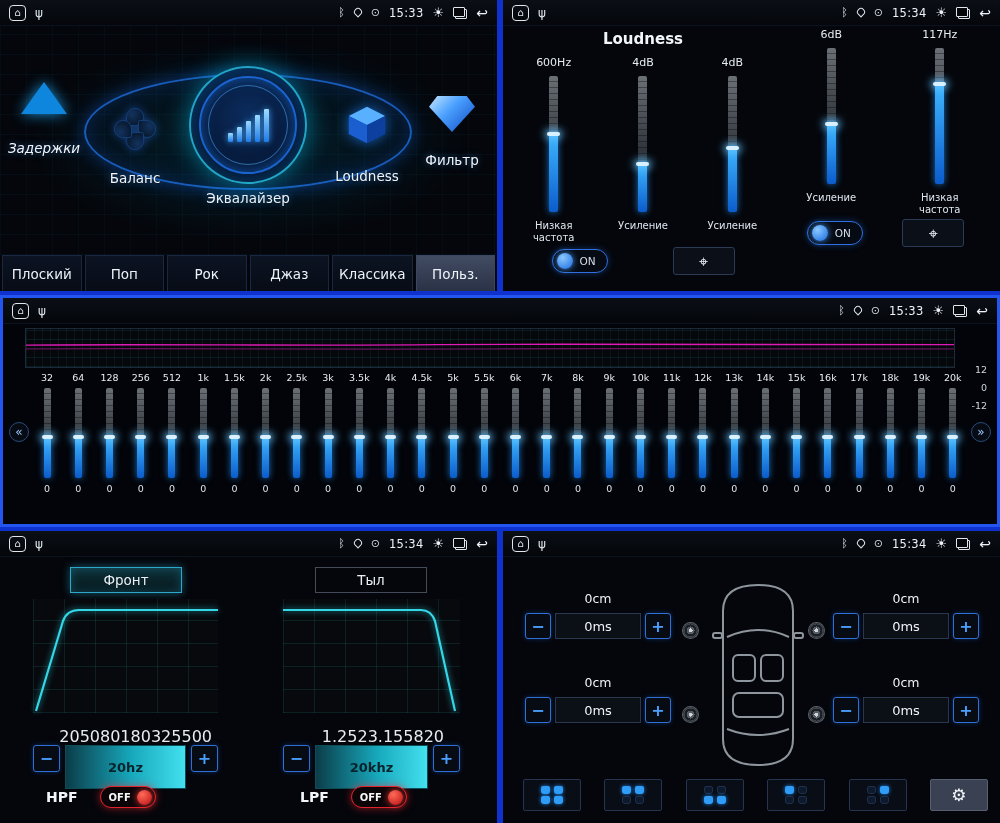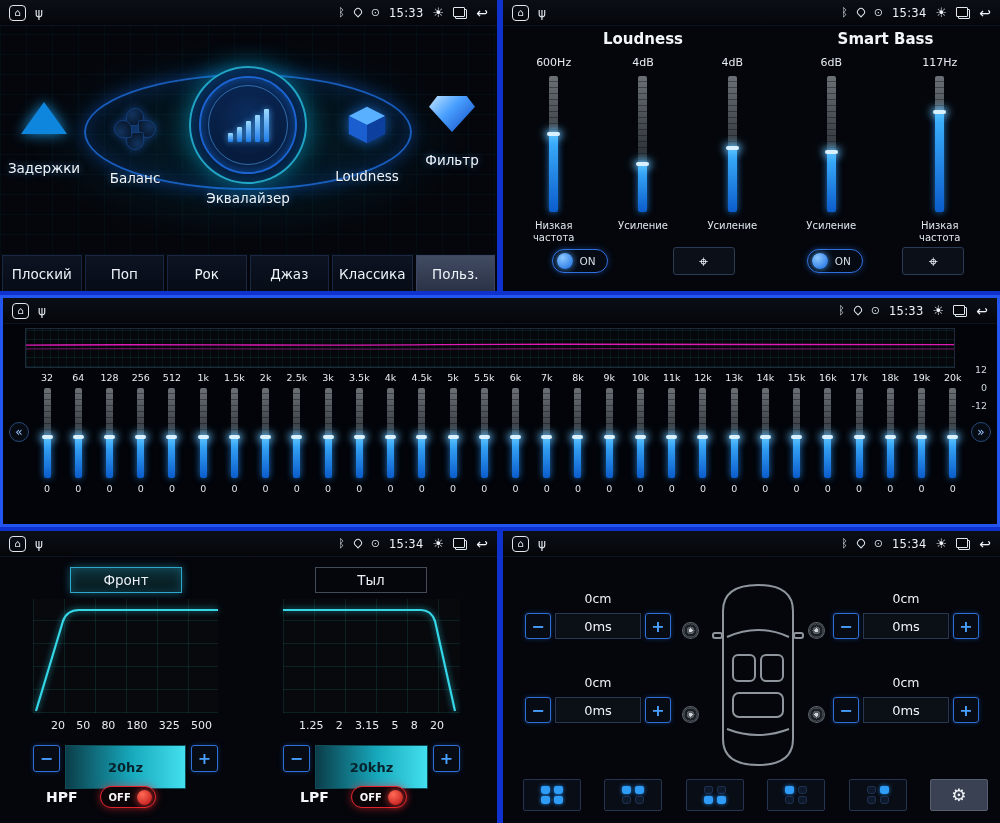--- a/index.html
+++ b/index.html
@@ -29,21 +29,21 @@
 
   
   .menu-stage{position:absolute;left:0;top:26px;right:0;bottom:36px;}
   .menu-stage::before{content:'';position:absolute;inset:0;background:
     radial-gradient(ellipse at 50% 50%, rgba(0,170,220,.17), transparent 62%),
     repeating-linear-gradient(0deg, rgba(0,140,180,.06) 0 1px, transparent 1px 20px),
     repeating-linear-gradient(90deg, rgba(0,140,180,.05) 0 1px, transparent 1px 26px);}
   .stage-ellipse{position:absolute;left:248px;top:106px;transform:translate(-50%,-50%);width:328px;height:116px;border:2px solid rgba(32,118,240,.75);border-radius:50%;box-shadow:0 0 18px rgba(20,100,230,.45), inset 0 0 26px rgba(20,100,230,.28);}
   .menu-item{position:absolute;display:flex;flex-direction:column;align-items:center;cursor:pointer;}
   .mi-label{font-size:13.5px;color:#f0f5fb;text-shadow:0 0 7px rgba(80,160,255,.55),0 1px 2px #000;white-space:nowrap;}
-  .mi-delays{left:4px;top:76px;width:80px;gap:26px;}
+  .mi-delays{left:4px;top:56px;width:80px;gap:26px;font-style:italic;}
   .icon-delays{width:0;height:0;border-left:23px solid transparent;border-right:23px solid transparent;border-bottom:32px solid #0f86dd;filter:drop-shadow(0 0 7px rgba(30,170,255,.85));}
   .mi-balance{left:97px;top:82px;width:76px;gap:20px;}
   .icon-balance{position:relative;width:42px;height:42px;filter:drop-shadow(0 0 5px rgba(40,120,255,.45));}
   .icon-balance i{position:absolute;width:18px;height:18px;border-radius:50% 50% 50% 12%;background:radial-gradient(circle at 32% 32%, #123独05e, #06101f);background:radial-gradient(circle at 32% 32%, #12335e, #06101f);border:1px solid #143e78;}
   .icon-balance i:nth-child(1){left:12px;top:0;}
   .icon-balance i:nth-child(2){left:24px;top:12px;transform:rotate(90deg);}
   .icon-balance i:nth-child(3){left:12px;top:24px;transform:rotate(180deg);}
   .icon-balance i:nth-child(4){left:0;top:12px;transform:rotate(270deg);}
   .mi-eq{left:189px;top:40px;width:118px;gap:6px;}
   .eq-button{position:relative;width:118px;height:118px;border-radius:50%;border:2px solid rgba(40,200,235,.8);
@@ -106,21 +106,21 @@
 
   
   .fl-tab{position:absolute;top:36px;width:112px;height:26px;display:flex;align-items:center;justify-content:center;font-size:13.5px;color:#eaf0f6;background:transparent;border:1px solid #434b58;font-family:inherit;cursor:pointer;}
   .fl-tab.front{left:70px;} .fl-tab.rear{left:315px;}
   .fl-tab.active{border:1px solid #2da8c8;background:linear-gradient(#0d3038,#07181d);box-shadow:0 0 9px rgba(40,170,210,.5), inset 0 0 10px rgba(40,170,210,.3);}
   .fl-graph{position:absolute;top:68px;height:114px;background:#07090d;
     background-image:repeating-linear-gradient(90deg, rgba(35,150,140,.17) 0 1px, transparent 1px 31px),
                      repeating-linear-gradient(0deg, rgba(35,150,140,.17) 0 1px, transparent 1px 23px);}
   .fl-graph svg{position:absolute;inset:0;width:100%;height:100%;filter:drop-shadow(0 0 3px rgba(40,210,230,.8));}
   .g-hpf{left:33px;width:185px;} .g-lpf{left:283px;width:177px;}
-  .fl-axis{position:absolute;top:188px;display:flex;justify-content:space-between;font-size:11px;color:#e8edf3;}
+  .fl-axis{position:absolute;top:196px;display:flex;justify-content:flex-end;font-size:16px;color:#e8edf3;}
   .ax-hpf{left:33px;width:185px;padding:0 6px 0 18px;} .ax-lpf{left:283px;width:177px;padding:0 16px;}
   .fl-sliderrow{position:absolute;top:214px;height:27px;display:flex;gap:5px;}
   .sr-hpf{left:33px;width:185px;} .sr-lpf{left:283px;width:177px;}
   .sq-btn{width:27px;height:27px;border:1px solid #2e6fd8;border-radius:3px;background:#060b14;color:#4aa0ff;font-size:16px;font-weight:bold;display:flex;align-items:center;justify-content:center;font-family:inherit;cursor:pointer;box-shadow:0 0 5px rgba(40,110,230,.35);}
   .freq-bar{flex:1;height:44px;border:1px solid #0e4c58;background:linear-gradient(90deg,#0b3d49 0%,#17a8bc 55%,#43e0ef 100%);display:flex;align-items:center;justify-content:center;font-size:13px;font-weight:bold;color:#06232b;cursor:pointer;}
   .fl-footrow{position:absolute;top:255px;display:flex;align-items:center;gap:22px;}
   .fr-hpf{left:46px;} .fr-lpf{left:300px;}
   .fl-name{font-size:14px;font-weight:bold;color:#f2f6fb;}
   .toggle-off{width:56px;height:22px;border-radius:11px;border:1.5px solid #e0242e;background:#0c0508;display:flex;align-items:center;justify-content:space-between;padding:0 3px 0 8px;box-shadow:0 0 9px rgba(255,40,50,.55);cursor:pointer;}
   .tg-text-off{font-size:10px;font-weight:bold;color:#f4f6f8;}
@@ -291,21 +291,20 @@
           <div class="toggle-on">
             <span class="tg-knob"></span>
             <span class="tg-text">ON</span>
           </div>
           <button class="target-btn">
               <span>⌖</span>
             </button>
         </div>
       </div>
       <div class="ld-group b">
-        <div class="ld-title">Smart Bass</div>
         <div class="ld-cols" id="ld-cols-b">
             <div class="ld-col">
     <div class="ld-val">6dB</div>
     <div class="vslider">
       <div class="ticks"></div>
       <div class="fill" style="height: 45%;"></div>
       <div class="thumb" style="bottom: calc(45% - 3px);"></div>
     </div>
     <div class="ld-name">Усиление</div>
   </div>

